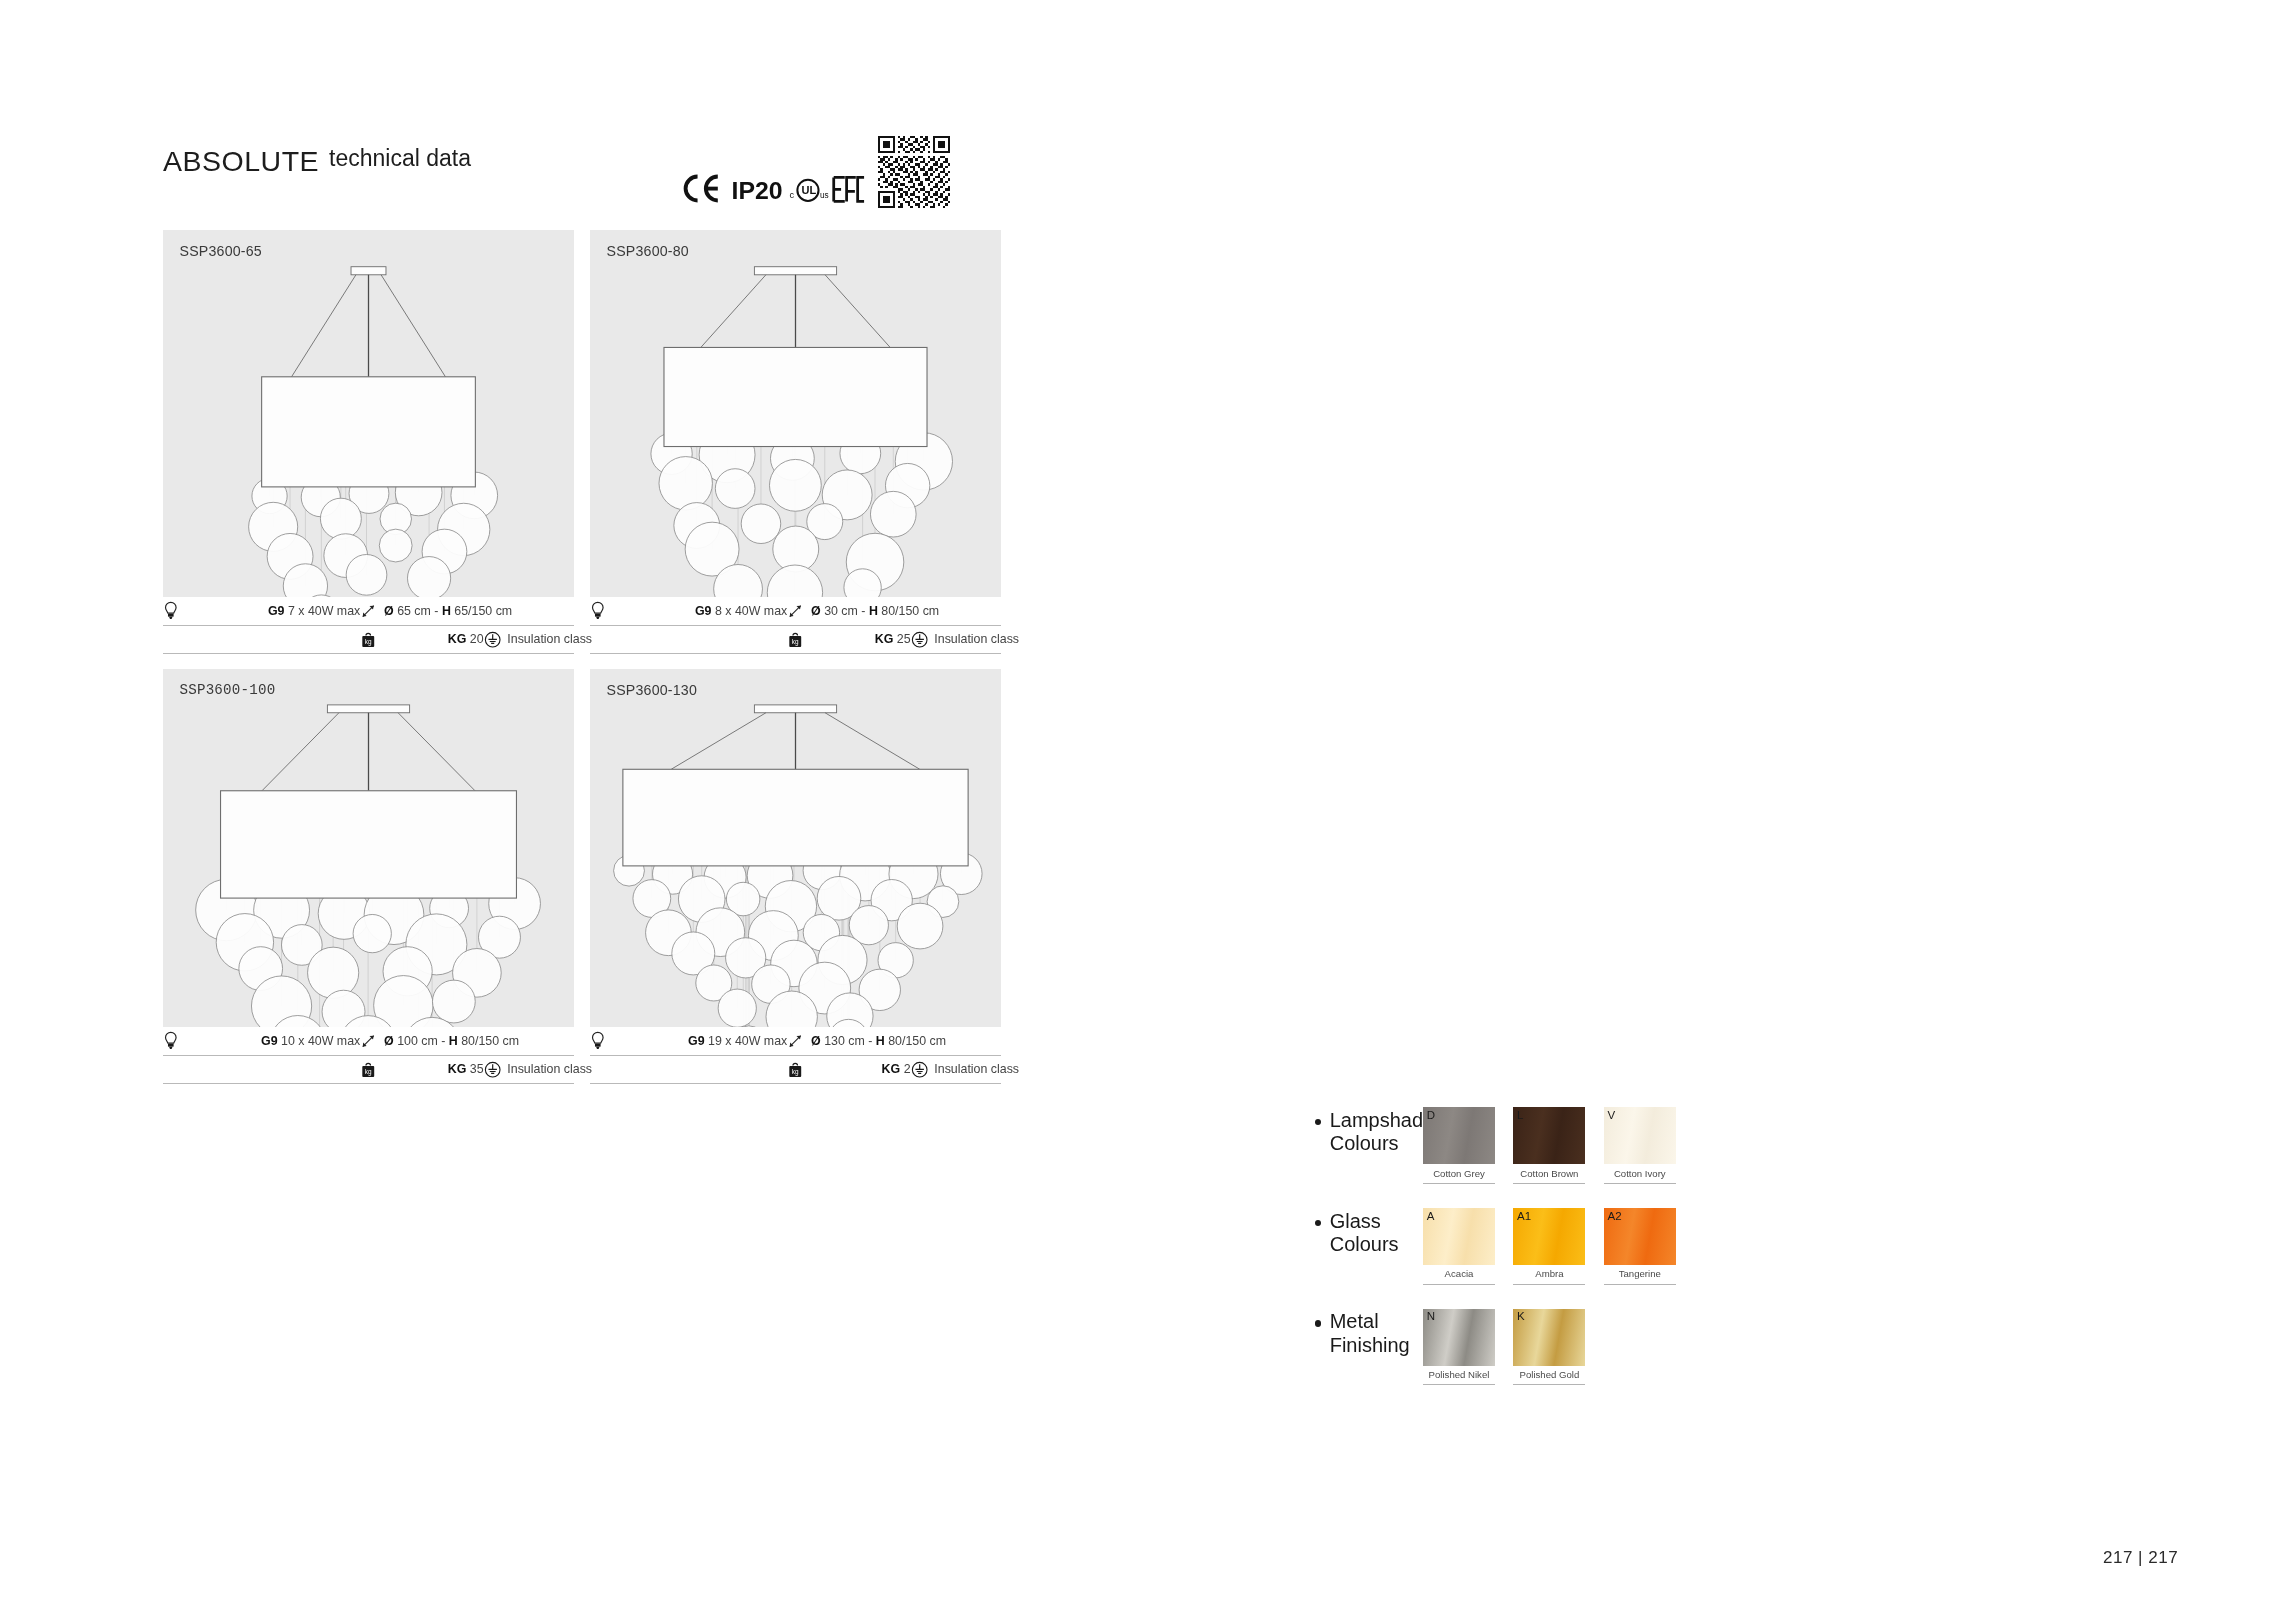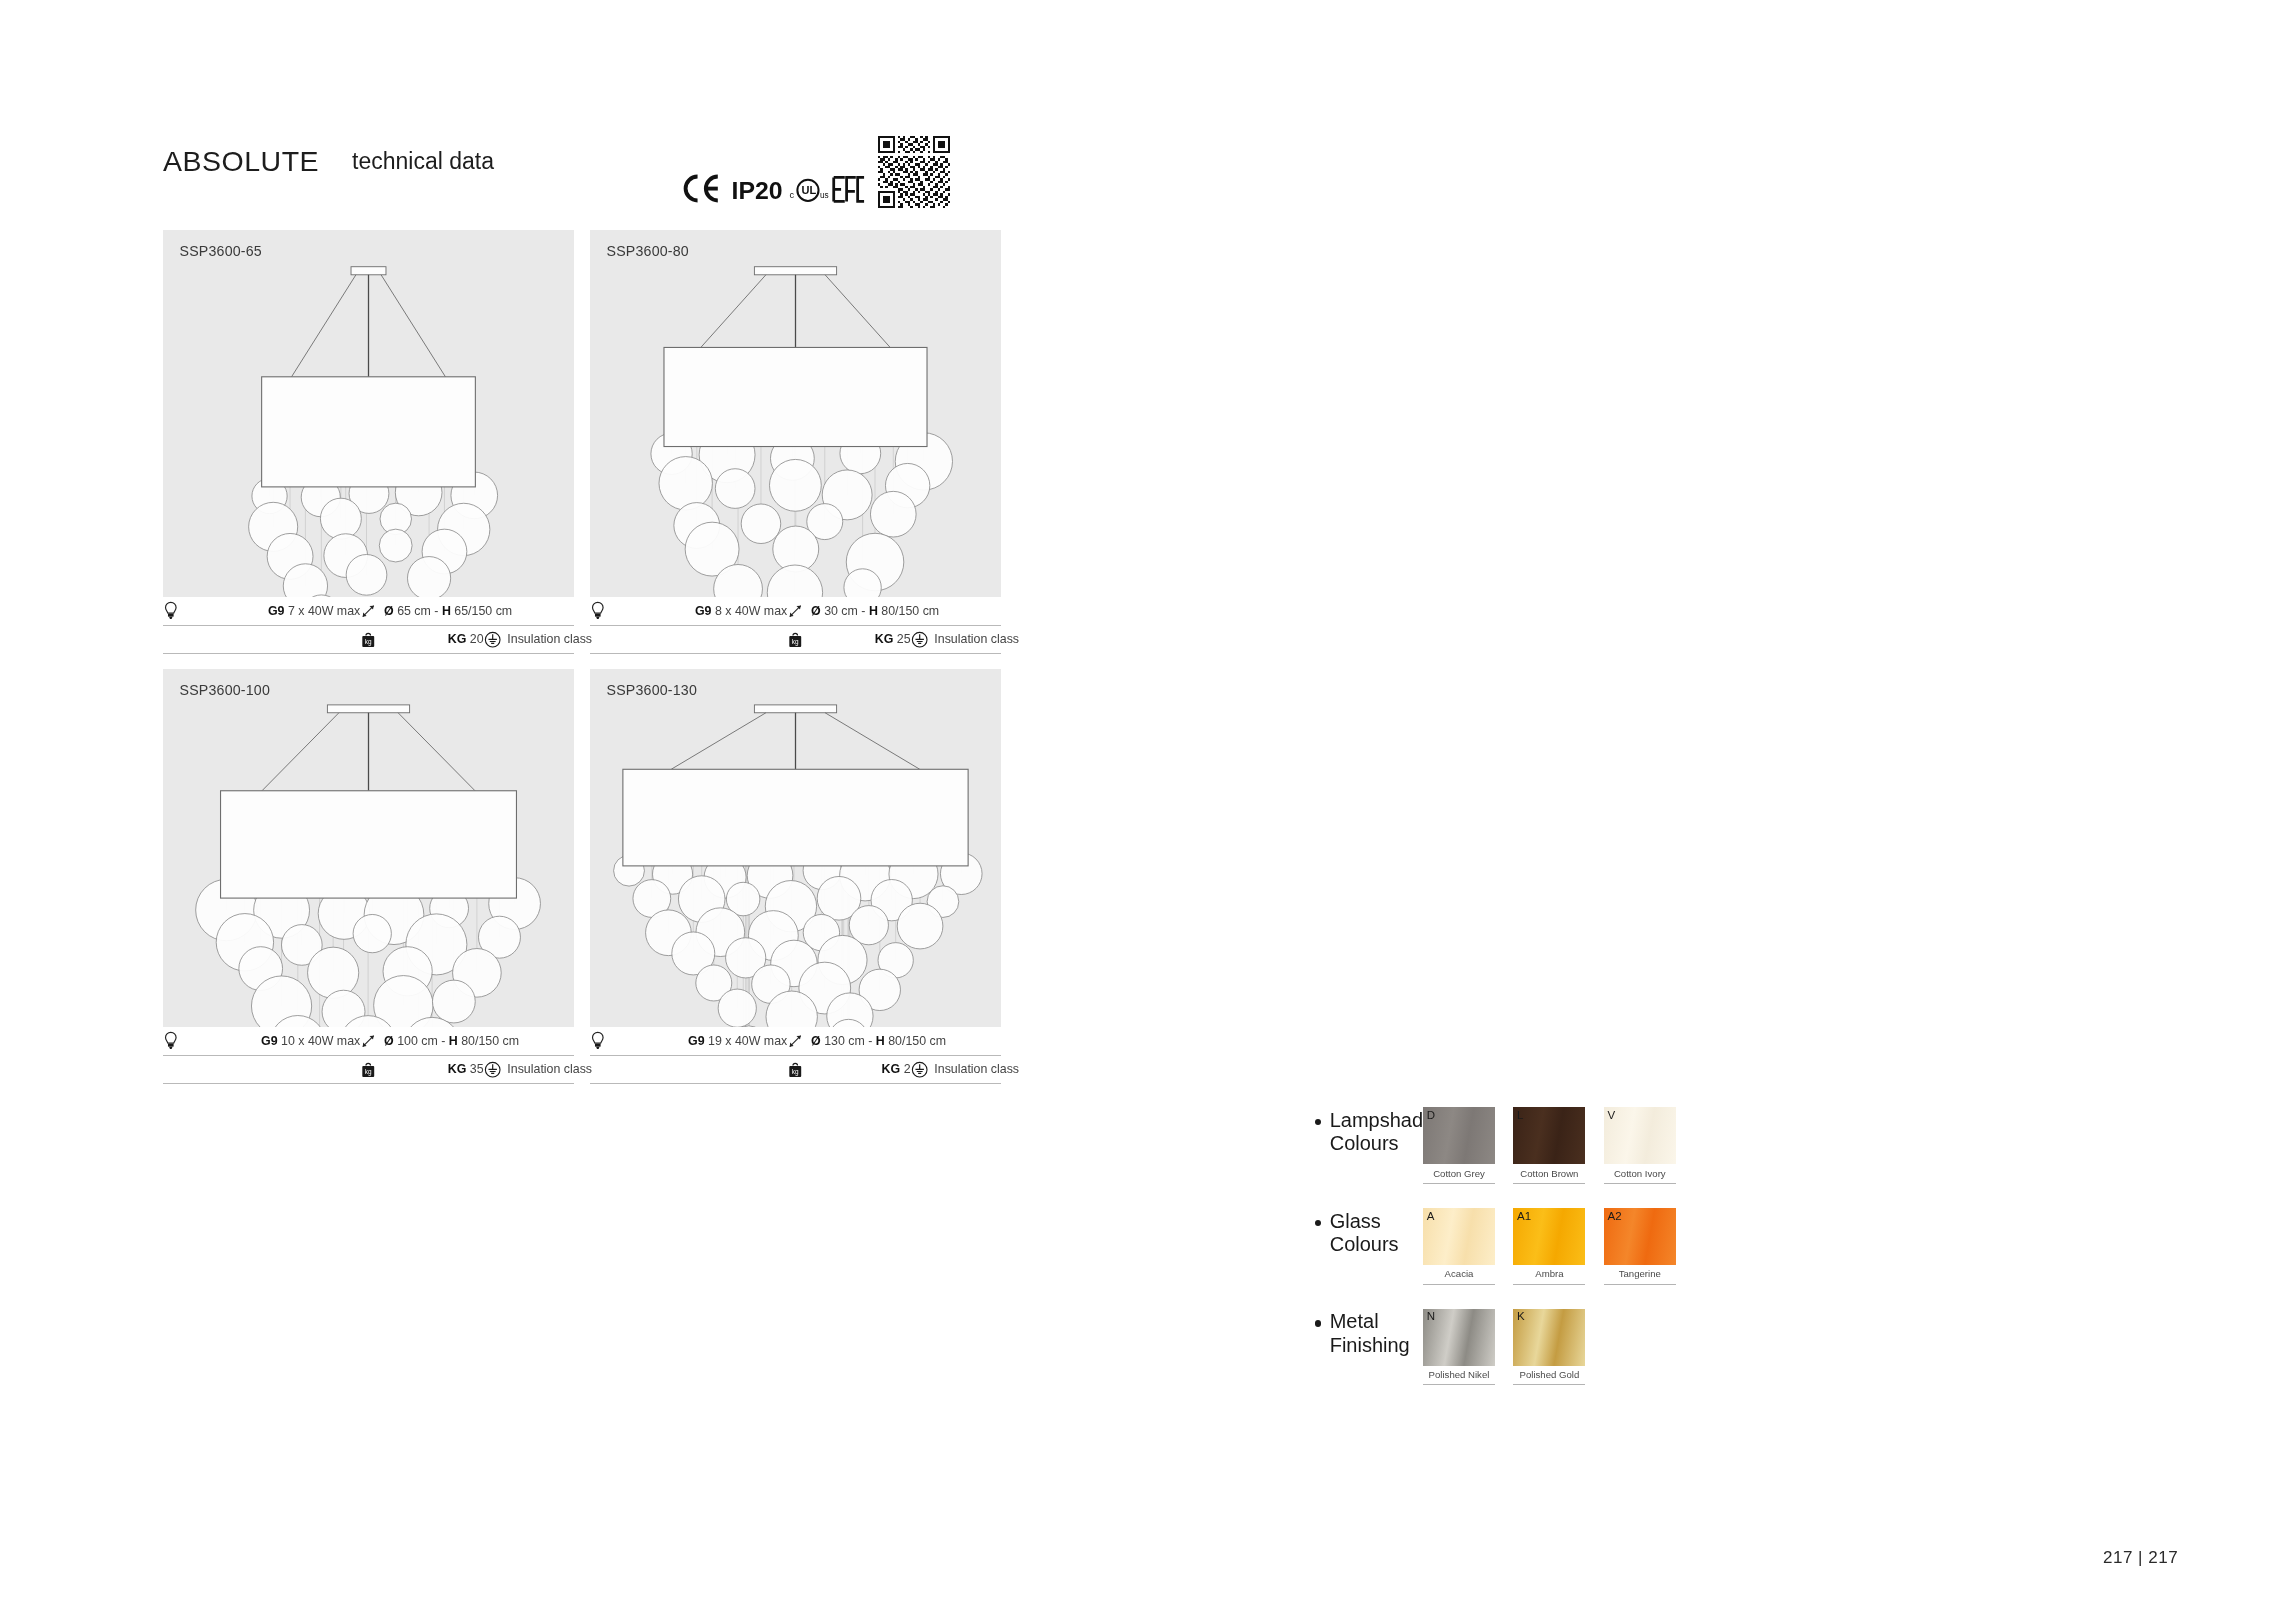--- a/index.html
+++ b/index.html
@@ -1,20 +1,20 @@
 <!DOCTYPE html>
 <html style="font-size:14.7px"><head>
 <meta charset="utf-8">
 <style>
   html,body{margin:0;padding:0;background:#ffffff;}
   body{width:2296px;height:1624px;position:relative;font-family:"Liberation Sans",sans-serif;color:#1a1a1a;overflow:hidden;}
 
   
   #header{position:absolute;left:163px;top:145px;width:1974px;height:55px;}
-  .title-row{display:flex;align-items:center;gap:33px;}
+  .title-row{display:flex;align-items:flex-start;gap:10px;}
   #brand{font-size:28.5px;letter-spacing:0.5px;color:#1d1d1d;font-weight:400;}
   #subtitle{font-size:23px;color:#1d1d1d;font-weight:400;}
 
   #cert-block{position:absolute;left:681px;top:136px;display:flex;align-items:flex-end;gap:13px;}
   .cert-svg{display:block;}
   #qr{width:72px;height:72px;display:block;}
 
   
   .panel{position:absolute;}
   .img-box{background:#e9e9e9;position:relative;overflow:hidden;padding-left:20px;}
@@ -479,21 +479,21 @@
           <path d="M9.5 3.6 v5.4" stroke="#1a1a1a" stroke-width="1.3"></path>
           <path d="M4.9 9.2 h9.2 M6.3 11.5 h6.4 M7.8 13.6 h3.4" stroke="#1a1a1a" stroke-width="1.3"></path>
         </svg>
         <span class="sp-txt">Insulation class</span>
       </div>
     </div>
   </div>
 </div>
 
 <div class="panel" id="panel-2" style="left:163px;top:669px;width:411px;">
-  <div class="img-box" style="height:358px;">
+  <div class="img-box" style="height:358px;font-family:Liberation Mono, monospace;">
     <span class="code">SSP3600-100</span>
     <svg class="lampsvg" viewBox="0 0 448 390" preserveAspectRatio="xMidYMid meet">
         <rect x="179.2" y="39" width="89.60000000000001" height="8.58" fill="#fdfdfd" stroke="#6e6e6e" stroke-width="1"></rect>
         <line x1="191.744" y1="47.58" x2="107.8784" y2="132.6" stroke="#6e6e6e" stroke-width="1"></line>
         <line x1="256.256" y1="47.58" x2="340.12159999999994" y2="132.6" stroke="#6e6e6e" stroke-width="1"></line>
         <line x1="224" y1="47.58" x2="224" y2="132.6" stroke="#4a4a4a" stroke-width="1.4"></line>
         <line x1="69.10891752749988" y1="196.95" x2="69.10891752749988" y2="262.6259723275398" stroke="#cfcfcf" stroke-width="1"></line>
         <line x1="129.28044376264367" y1="196.95" x2="129.28044376264367" y2="262.85499969209695" stroke="#cfcfcf" stroke-width="1"></line>
         <line x1="197.34727188663464" y1="196.95" x2="197.34727188663464" y2="266.369730857855" stroke="#cfcfcf" stroke-width="1"></line>
         <line x1="251.79391786771393" y1="196.95" x2="251.79391786771393" y2="267.68937936619744" stroke="#cfcfcf" stroke-width="1"></line>

